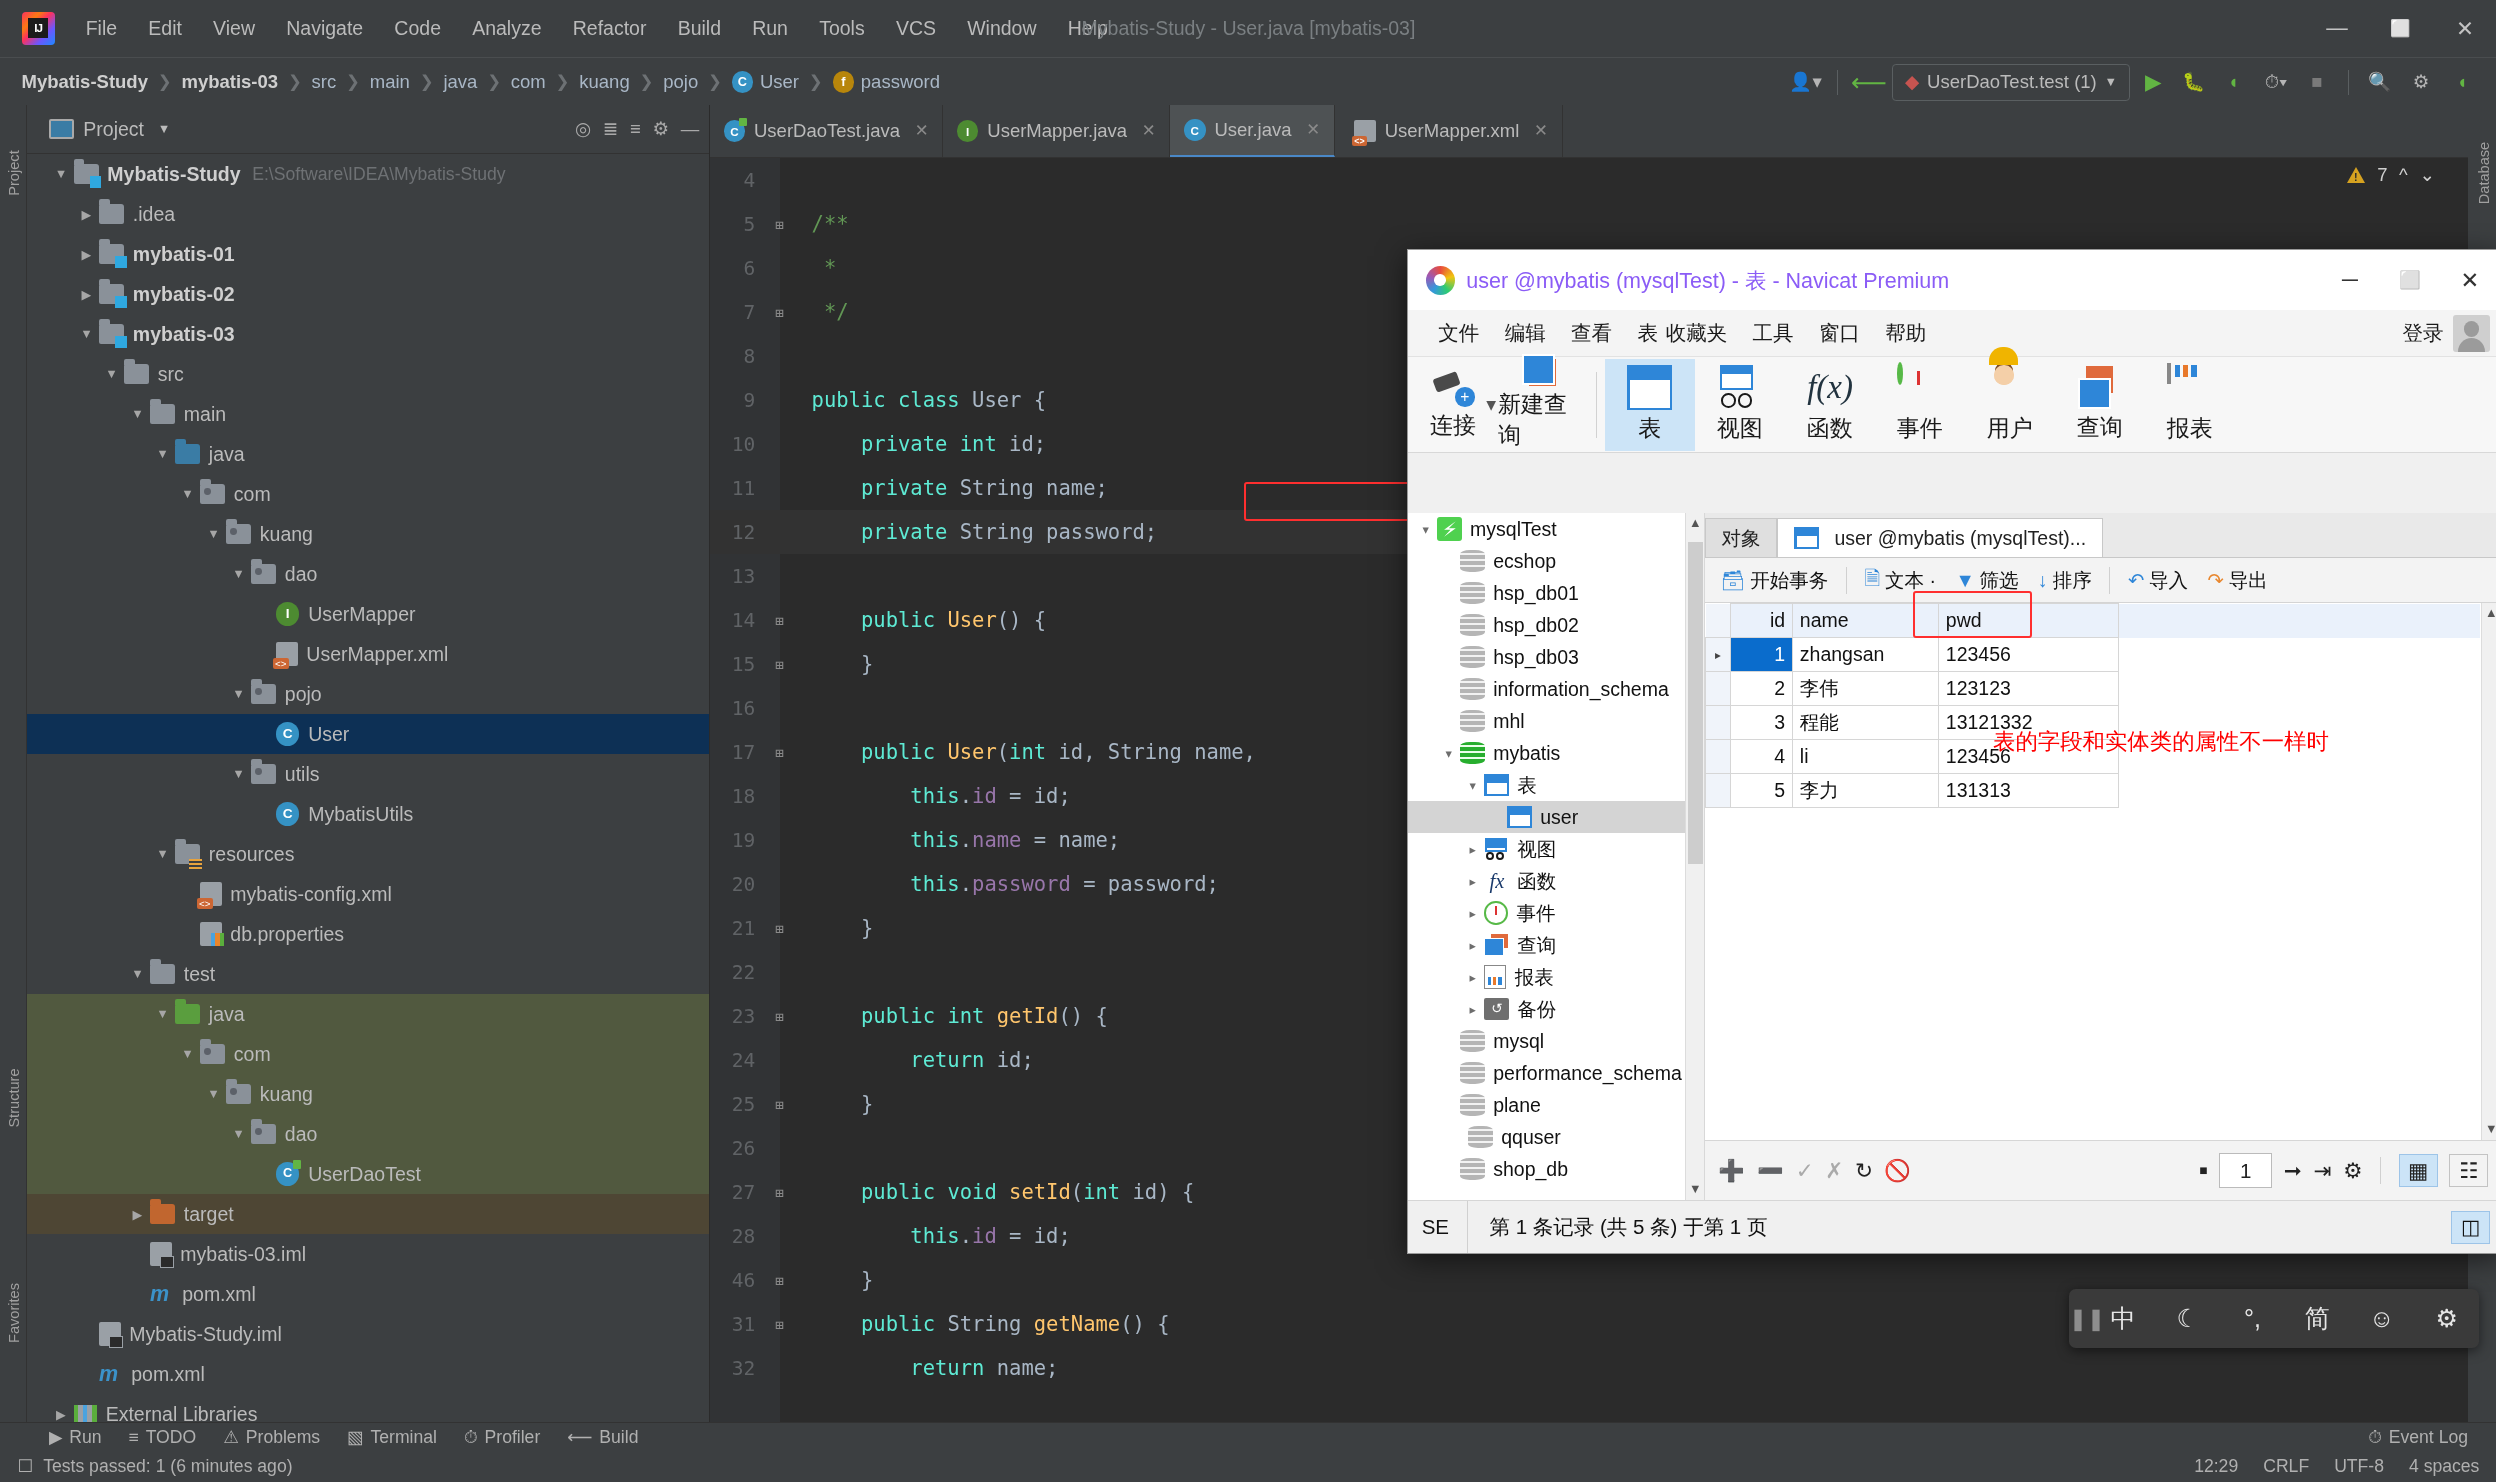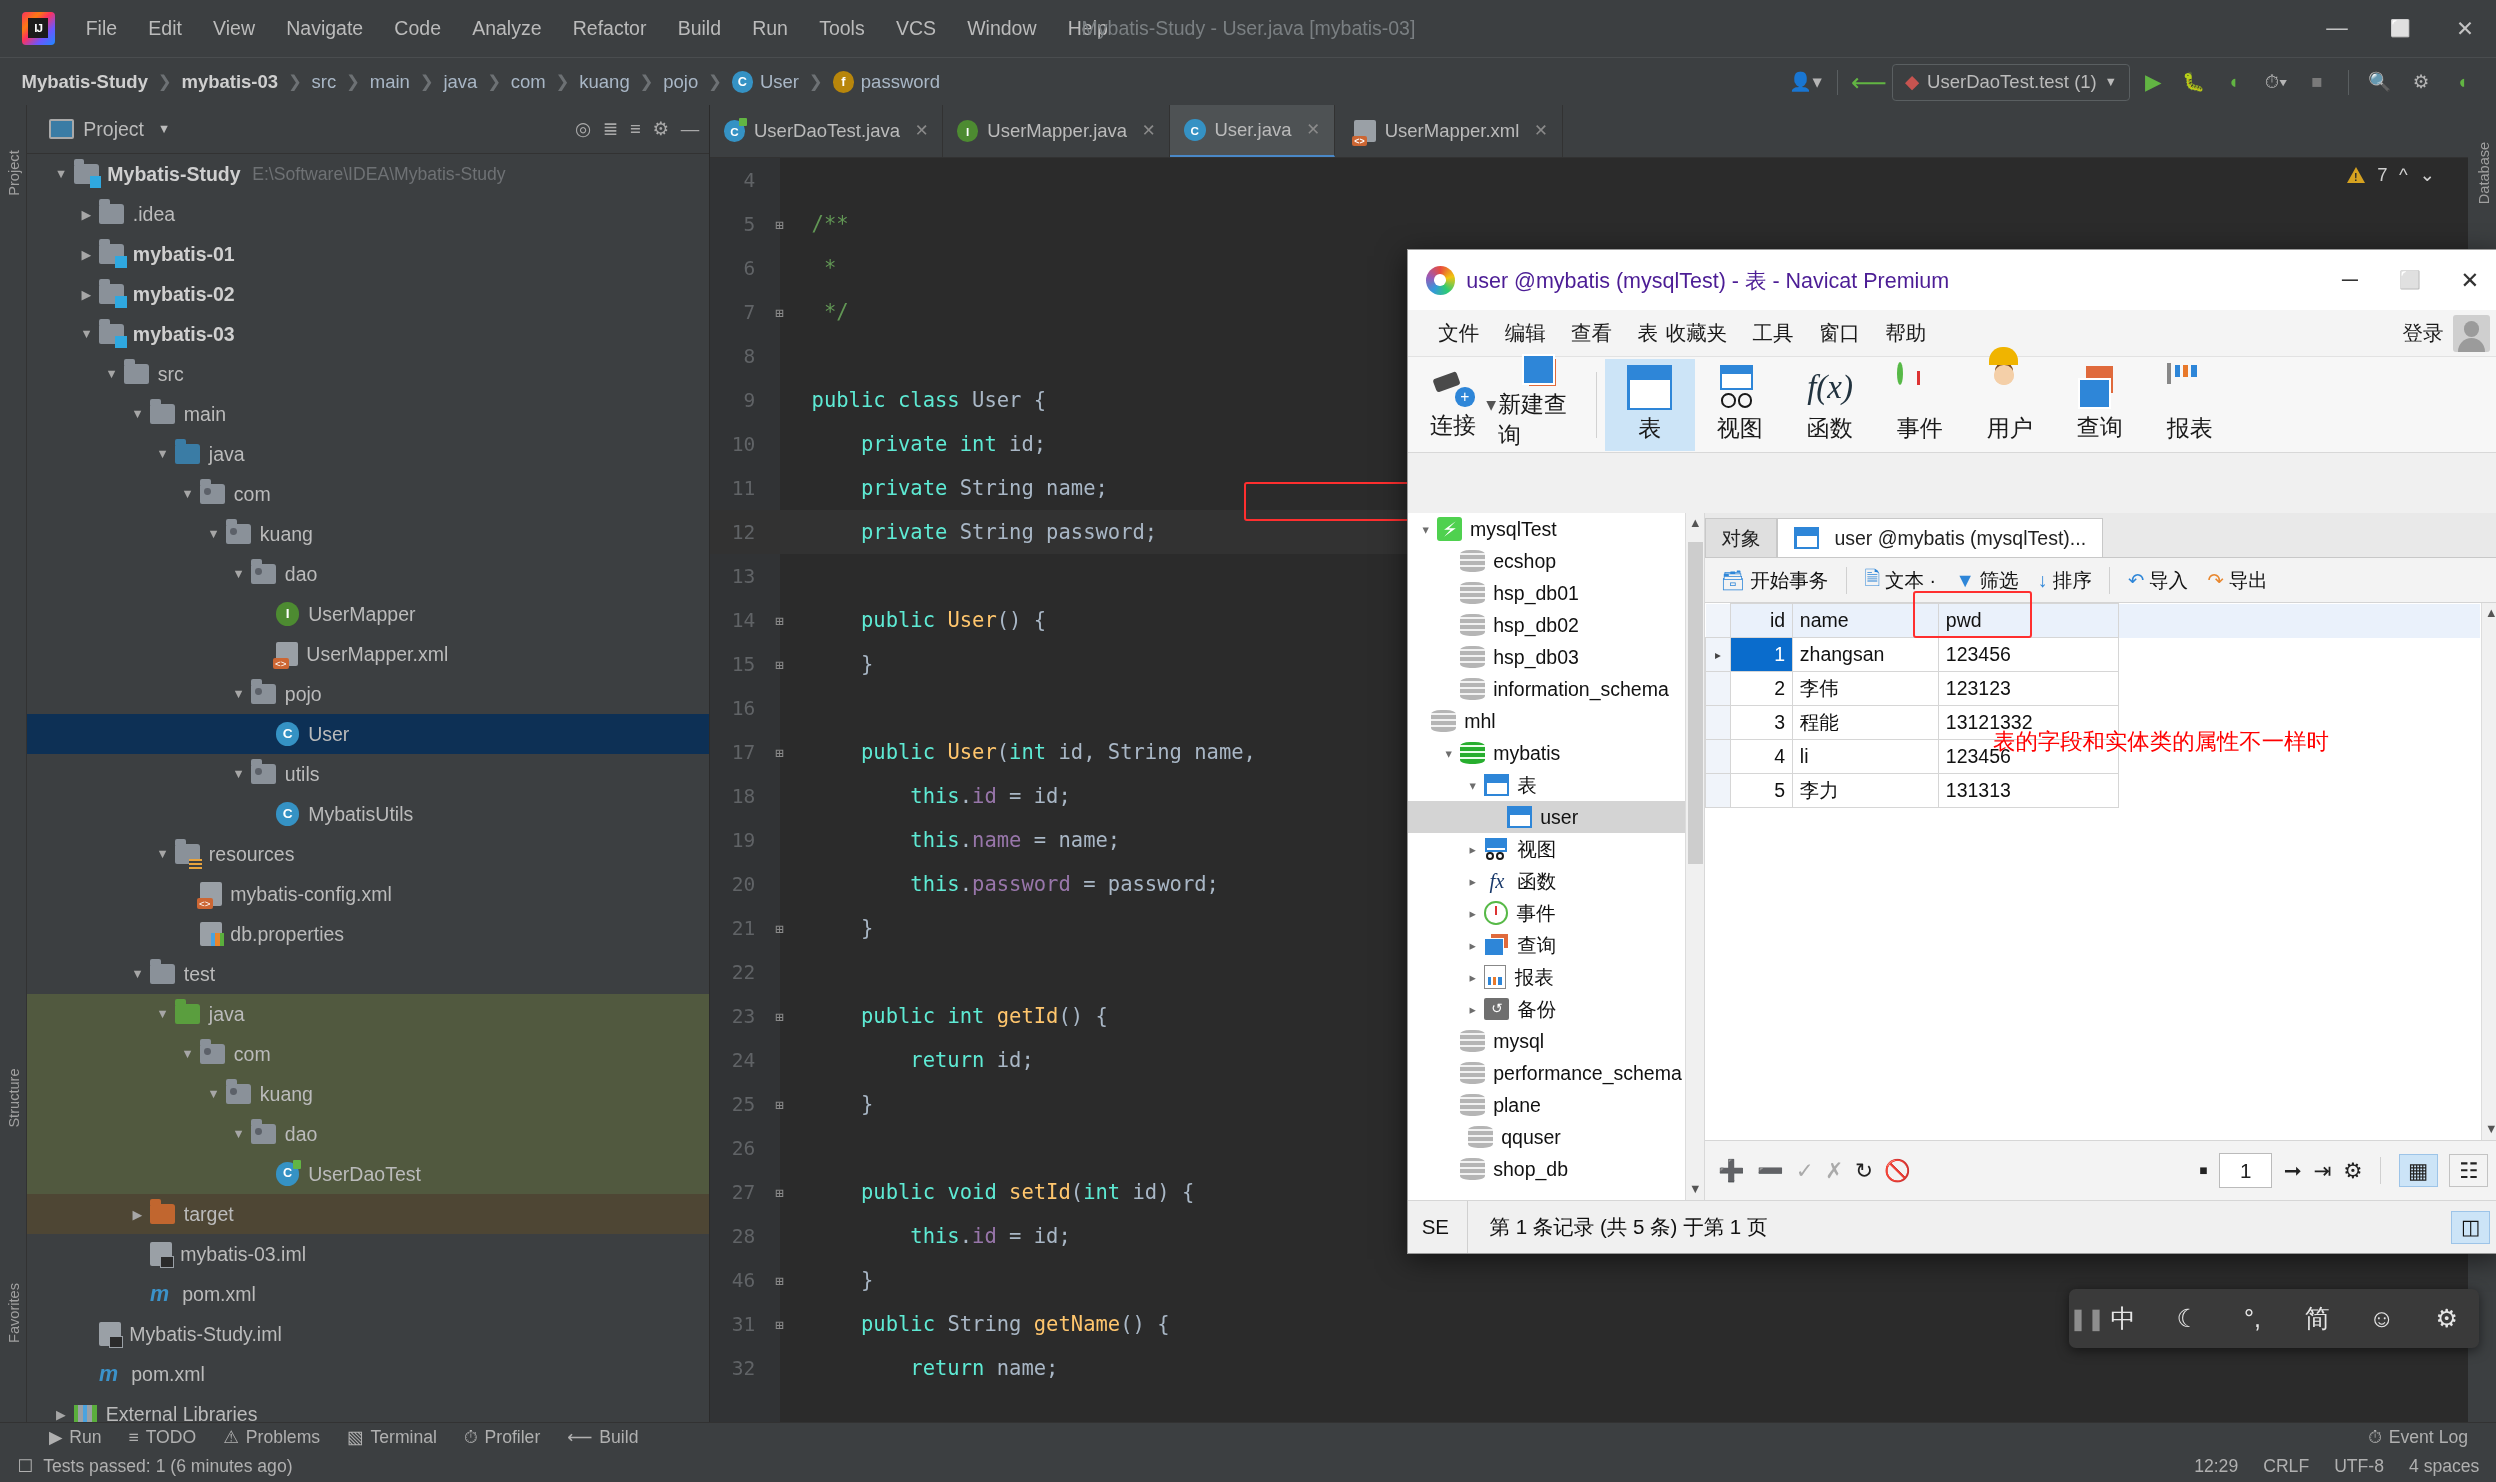--- a/index.html
+++ b/index.html
@@ -148,21 +148,21 @@
     border-top:13.7px solid transparent;border-bottom:13.7px solid transparent;border-right:21.5px solid #ff2f2f; }
 
   
   .navicat { position:absolute; left:1407px; top:249px; width:1094px; height:1005px;
     background:#f0f0f0; border:1px solid #9a9a9a; box-shadow:0 5.9px 27px rgba(0,0,0,.55);
     font-family:"Liberation Sans", sans-serif; }
   .nv-title { height:60px; display:flex; align-items:center; background:#fff; padding-left:17.6px; }
   .nv-logo { width:29px;height:29px;margin-right:11.7px; border-radius:50%;
     background:conic-gradient(#e84c3d,#f1c40f,#2ecc71,#3498db,#9b59b6,#e84c3d); position:relative; }
   .nv-logo::after{content:"";position:absolute;left:8.8px;top:8.8px;width:11.7px;height:11.7px;border-radius:50%;background:#fff;}
-  .nv-title-text { font-size:21.5px; color:#4c1d95; }
+  .nv-title-text { font-size:21.5px; color:#8b5cf6; }
   .nv-wbtns { margin-left:auto; display:flex; }
   .nv-wbtn { width:60px; height:60px; display:flex;align-items:center;justify-content:center;
     font-size:22.4px; color:#333; }
   .nv-menubar { height:47px; background:#f4f4f4; display:flex; align-items:center; padding-left:17.6px;
     border-bottom:1px solid #e2e2e2; }
   .nv-menu { font-size:20.5px; color:#1a1a1a; padding:3.9px 12.7px; }
   .nv-login { margin-left:auto; display:flex; align-items:center; gap:9.8px; padding-right:9.8px; }
   .nv-login-txt { font-size:20.5px; color:#1a1a1a; }
   .nv-avatar { width:37px;height:37px;background:#cfcfcf; border-radius:2.9px; position:relative; }
   .nv-avatar::after{content:"";position:absolute;left:10.7px;top:6.8px;width:15.6px;height:15.6px;border-radius:50%;background:#9b9b9b;}
@@ -748,21 +748,21 @@
             <div class="nvrow" style="padding-left:29px">
               <span class="nvarrow"></span>
               <span class="dbico"></span>
               <span>hsp_db03</span>
             </div>
             <div class="nvrow" style="padding-left:29px">
               <span class="nvarrow"></span>
               <span class="dbico"></span>
               <span>information_schema</span>
             </div>
-            <div class="nvrow" style="">
+            <div class="nvrow" style="padding-left:29px">
               <span class="nvarrow"></span>
               <span class="dbico"></span>
               <span>mhl</span>
             </div>
             <div class="nvrow" style="padding-left:29px">
               <span class="nvarrow">▾</span>
               <span class="dbico green"></span>
               <span>mybatis</span>
             </div>
             <div class="nvrow" style="padding-left:53px">

